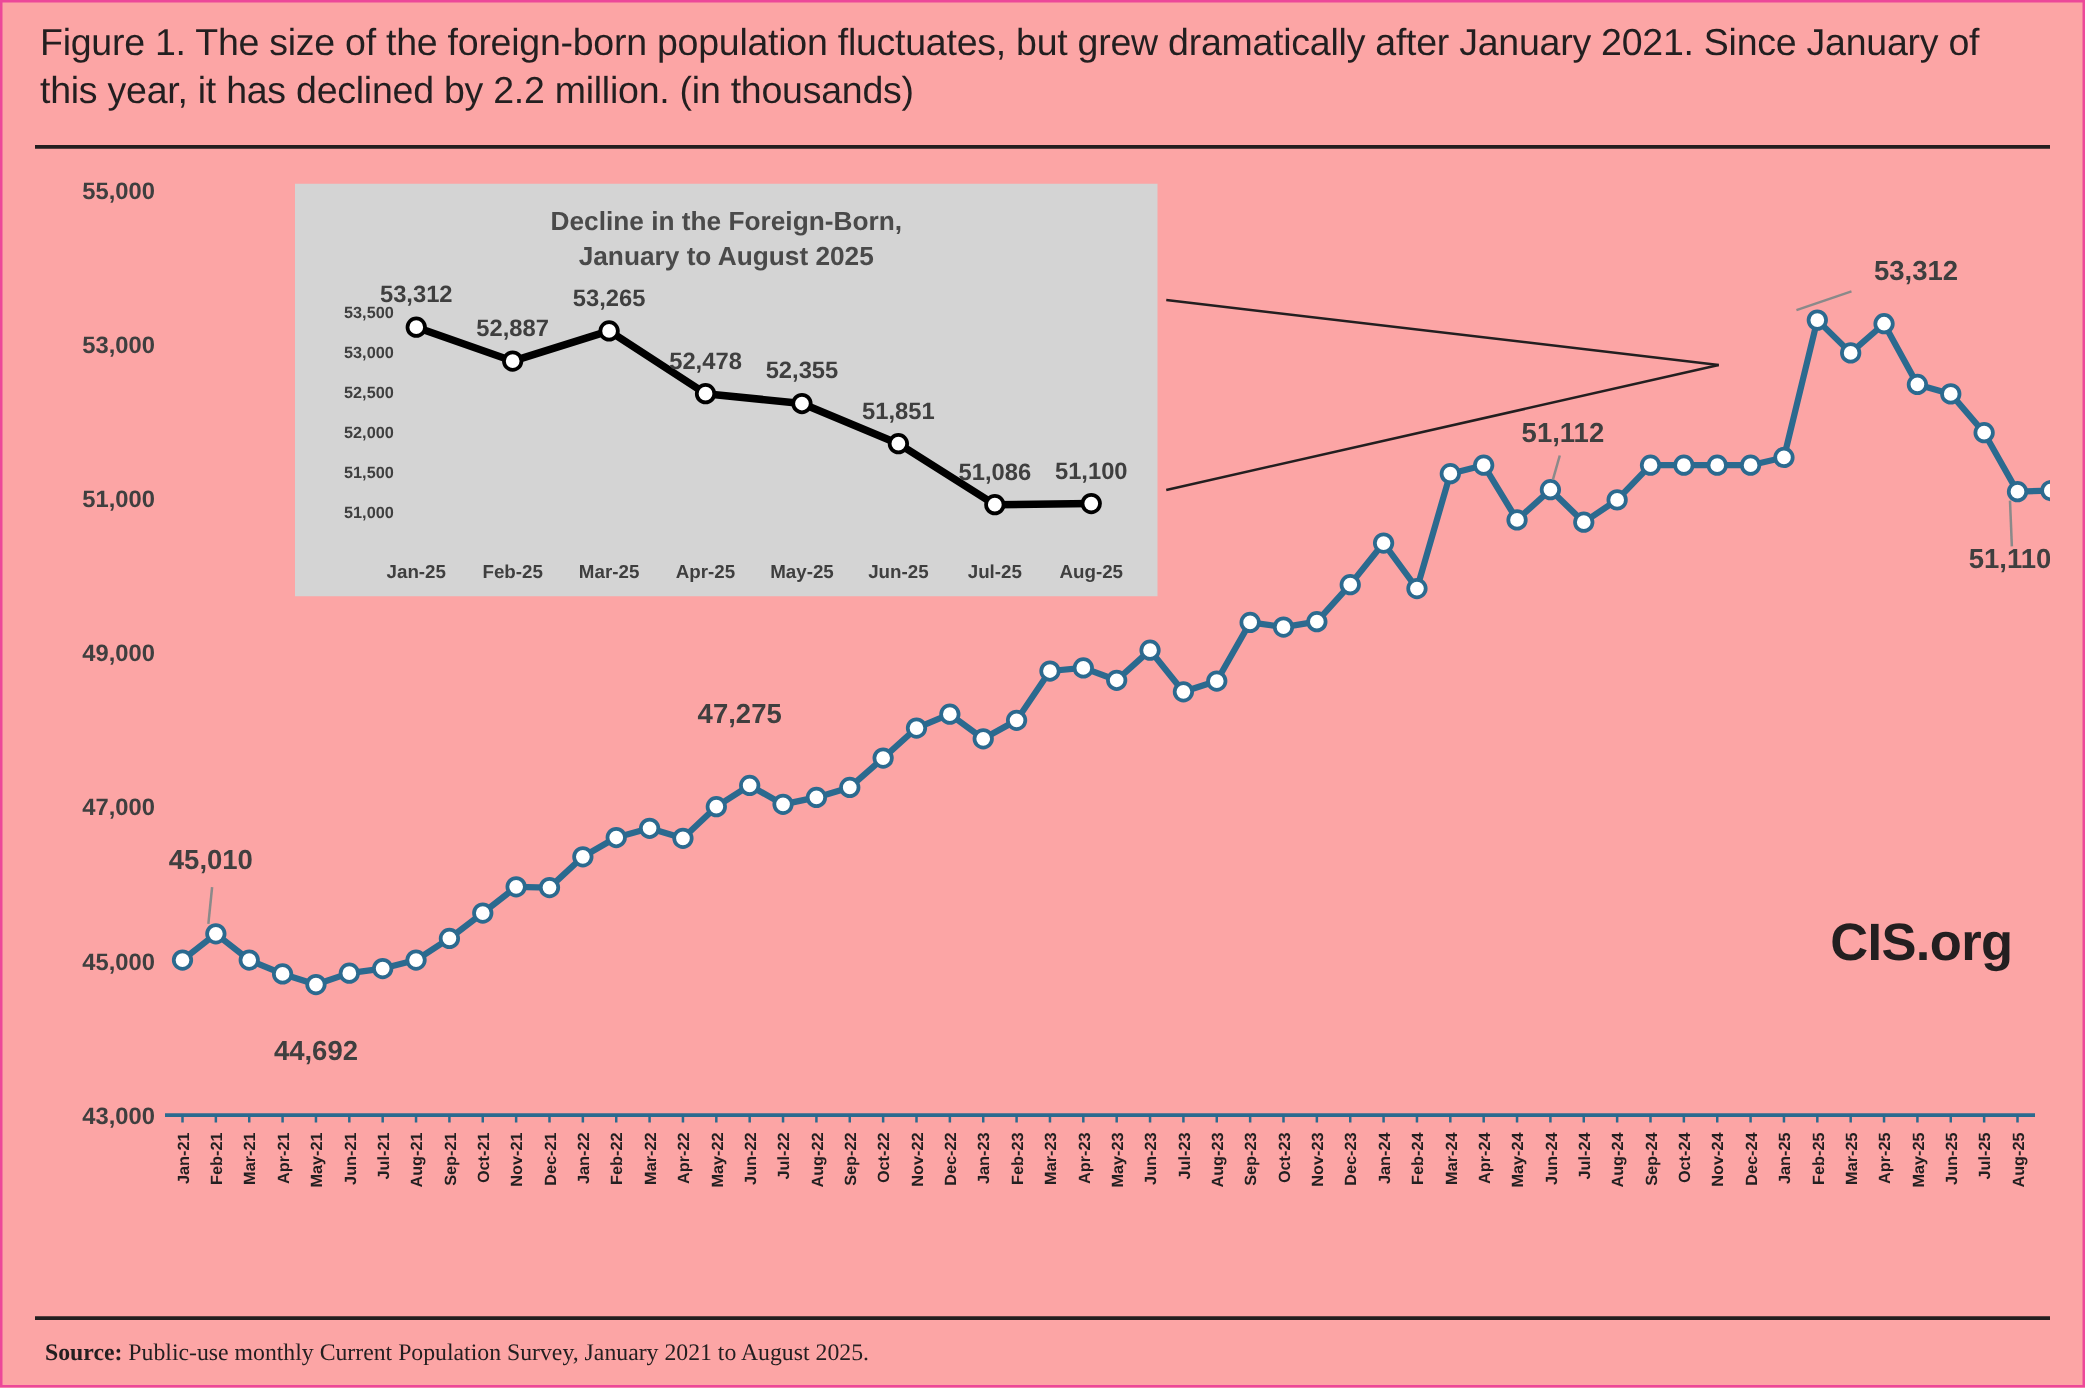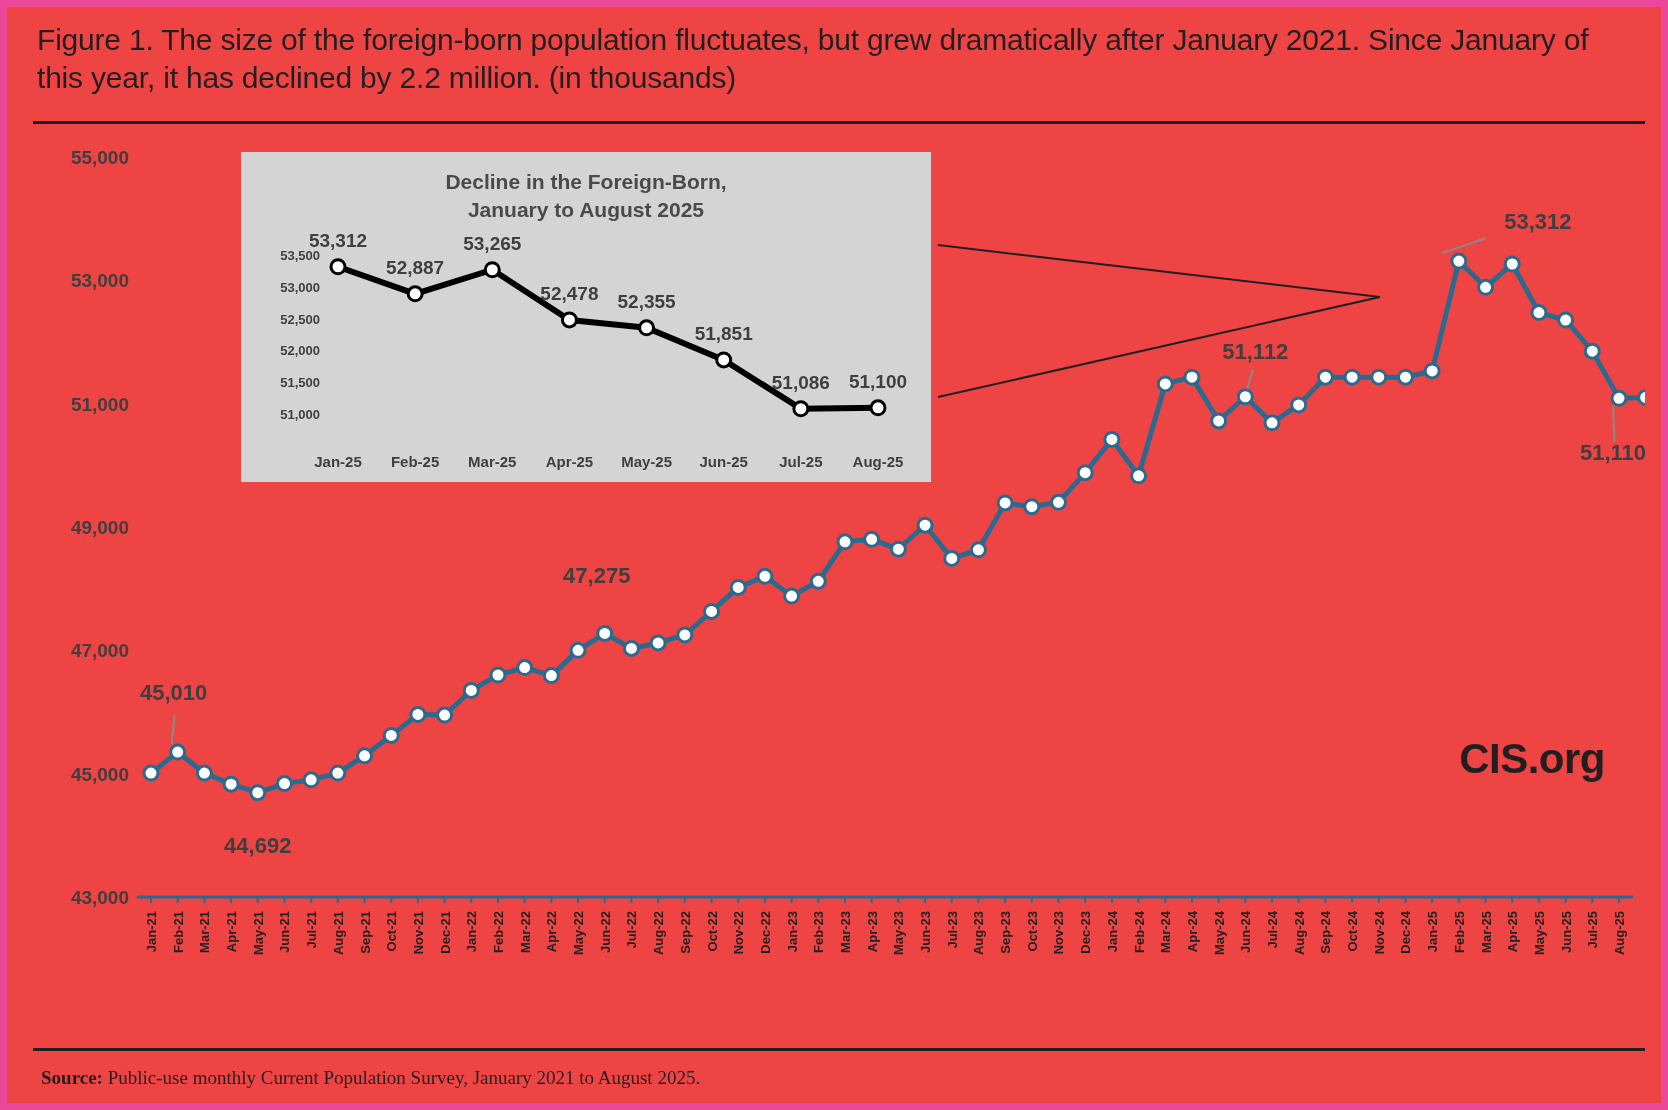--- a/index.html
+++ b/index.html
@@ -7,22 +7,22 @@
     width:1668px;height:1110px;
     background:#ffffff;
     font-family:"Liberation Sans", sans-serif;
     color:#231f20;
     overflow:hidden;
   }
   #page{
     position:relative;
     width:1668px;height:1110px;
     box-sizing:border-box;
-    border:7px solid #ec4899;
-    background:#ef4444;
+    border:2px solid #ec4899;
+    background:#fca5a5;
   }
   
   #title{
     position:absolute;
     left:30px;top:14px;width:1600px;
     font-size:30px;line-height:38px;
     color:#231f20;
     letter-spacing:-0.2px;
   }
   #title-rule{

